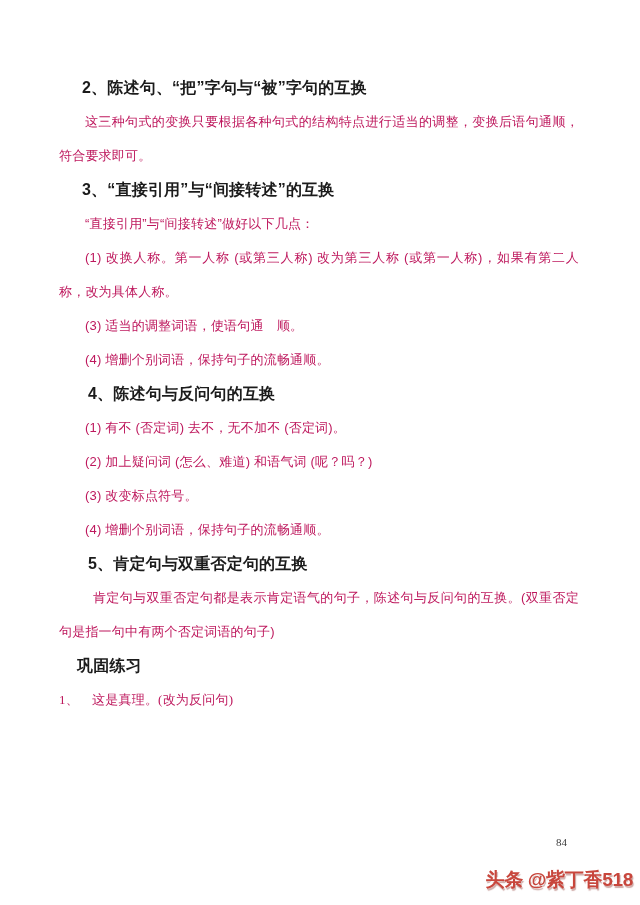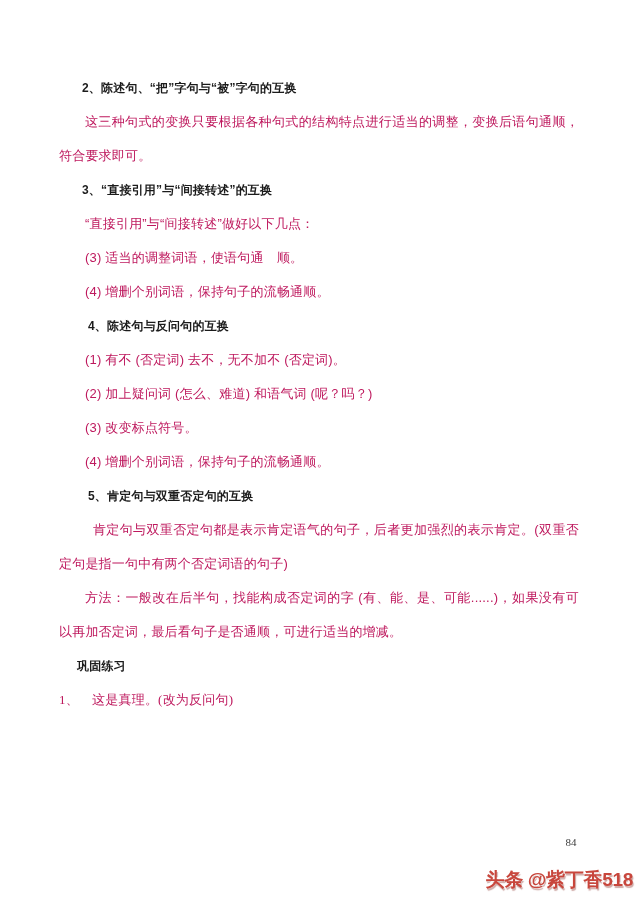--- a/index.html
+++ b/index.html
@@ -21,38 +21,37 @@
     margin: 0;
     font-size: 13px;
     line-height: 34px;
     color: #be185d;
     text-align: justify;
     white-space: pre-wrap;
     letter-spacing: 0.2px;
   }
   .content p.heading {
     font-weight: 700;
-    font-size: 12px;
+    font-size: 16px;
     color: #1b1b1b;
     text-align: left;
   }
   
   .ind-a { text-indent: 23px; }  
   .ind-b { text-indent: 18px; }  
   .ind-c { text-indent: 26px; }  
   .ind-d { text-indent: 29px; }  
   .ind-e { text-indent: 34px; }  
   .ind-0 { text-indent: 0; font-family: Liberation Serif, serif; }
 
   .page-number {
     position: absolute;
     top: 836px;
     left: 556px;
     width: 30px;
-    text-align: center;
     font-family: "Liberation Serif", serif;
     font-size: 11px;
     color: #3a3a3a;
   }
   .watermark {
     position: absolute;
     top: 867px;
     right: 7px;
     font-size: 19px;
     font-weight: 700;
@@ -64,30 +63,30 @@
 </head>
 <body>
 
 <div class="page">
 
   <div class="content">
     <p class="heading ind-a">2、陈述句、“把”字句与“被”字句的互换</p>
     <p class="ind-c">这三种句式的变换只要根据各种句式的结构特点进行适当的调整，变换后语句通顺，符合要求即可。</p>
     <p class="heading ind-a">3、“直接引用”与“间接转述”的互换</p>
     <p class="ind-c">“直接引用”与“间接转述”做好以下几点：</p>
+    <p class="ind-c">(1) 改换人称。第一人称 (或第三人称) 改为第三人称 (或第一人称)，如果有第二人称，改为具体人称。</p>
     <p class="ind-c">(3) 适当的调整词语，使语句通　顺。</p>
     <p class="ind-c">(4) 增删个别词语，保持句子的流畅通顺。</p>
     <p class="heading ind-d">4、陈述句与反问句的互换</p>
     <p class="ind-c">(1) 有不 (否定词) 去不，无不加不 (否定词)。</p>
     <p class="ind-c">(2) 加上疑问词 (怎么、难道) 和语气词 (呢？吗？)</p>
     <p class="ind-c">(3) 改变标点符号。</p>
     <p class="ind-c">(4) 增删个别词语，保持句子的流畅通顺。</p>
     <p class="heading ind-d">5、肯定句与双重否定句的互换</p>
-    <p class="ind-e">肯定句与双重否定句都是表示肯定语气的句子，后者更加强烈的表示肯定。(双重否定句是指一句中有两个否定词语的句子)</p>
-    <p class="ind-c">方法：一般改在后半句，找能构成否定词的字 (有、能、是、可能......)，如果没有可以再加否定词，最后看句子是否通顺，可进行适当的增减。</p>
+    <p class="ind-e">肯定句与双重否定句都是表示肯定语气的句子，陈述句与反问句的互换。(双重否定句是指一句中有两个否定词语的句子)</p>
     <p class="heading ind-b">巩固练习</p>
     <p class="ind-0">1、　这是真理。(改为反问句)</p>
   </div>
 
   <div class="page-number">84</div>
 
   <div class="watermark" style="color: rgb(200, 70, 60);">头条 @紫丁香518</div>
 
 </div>
 

